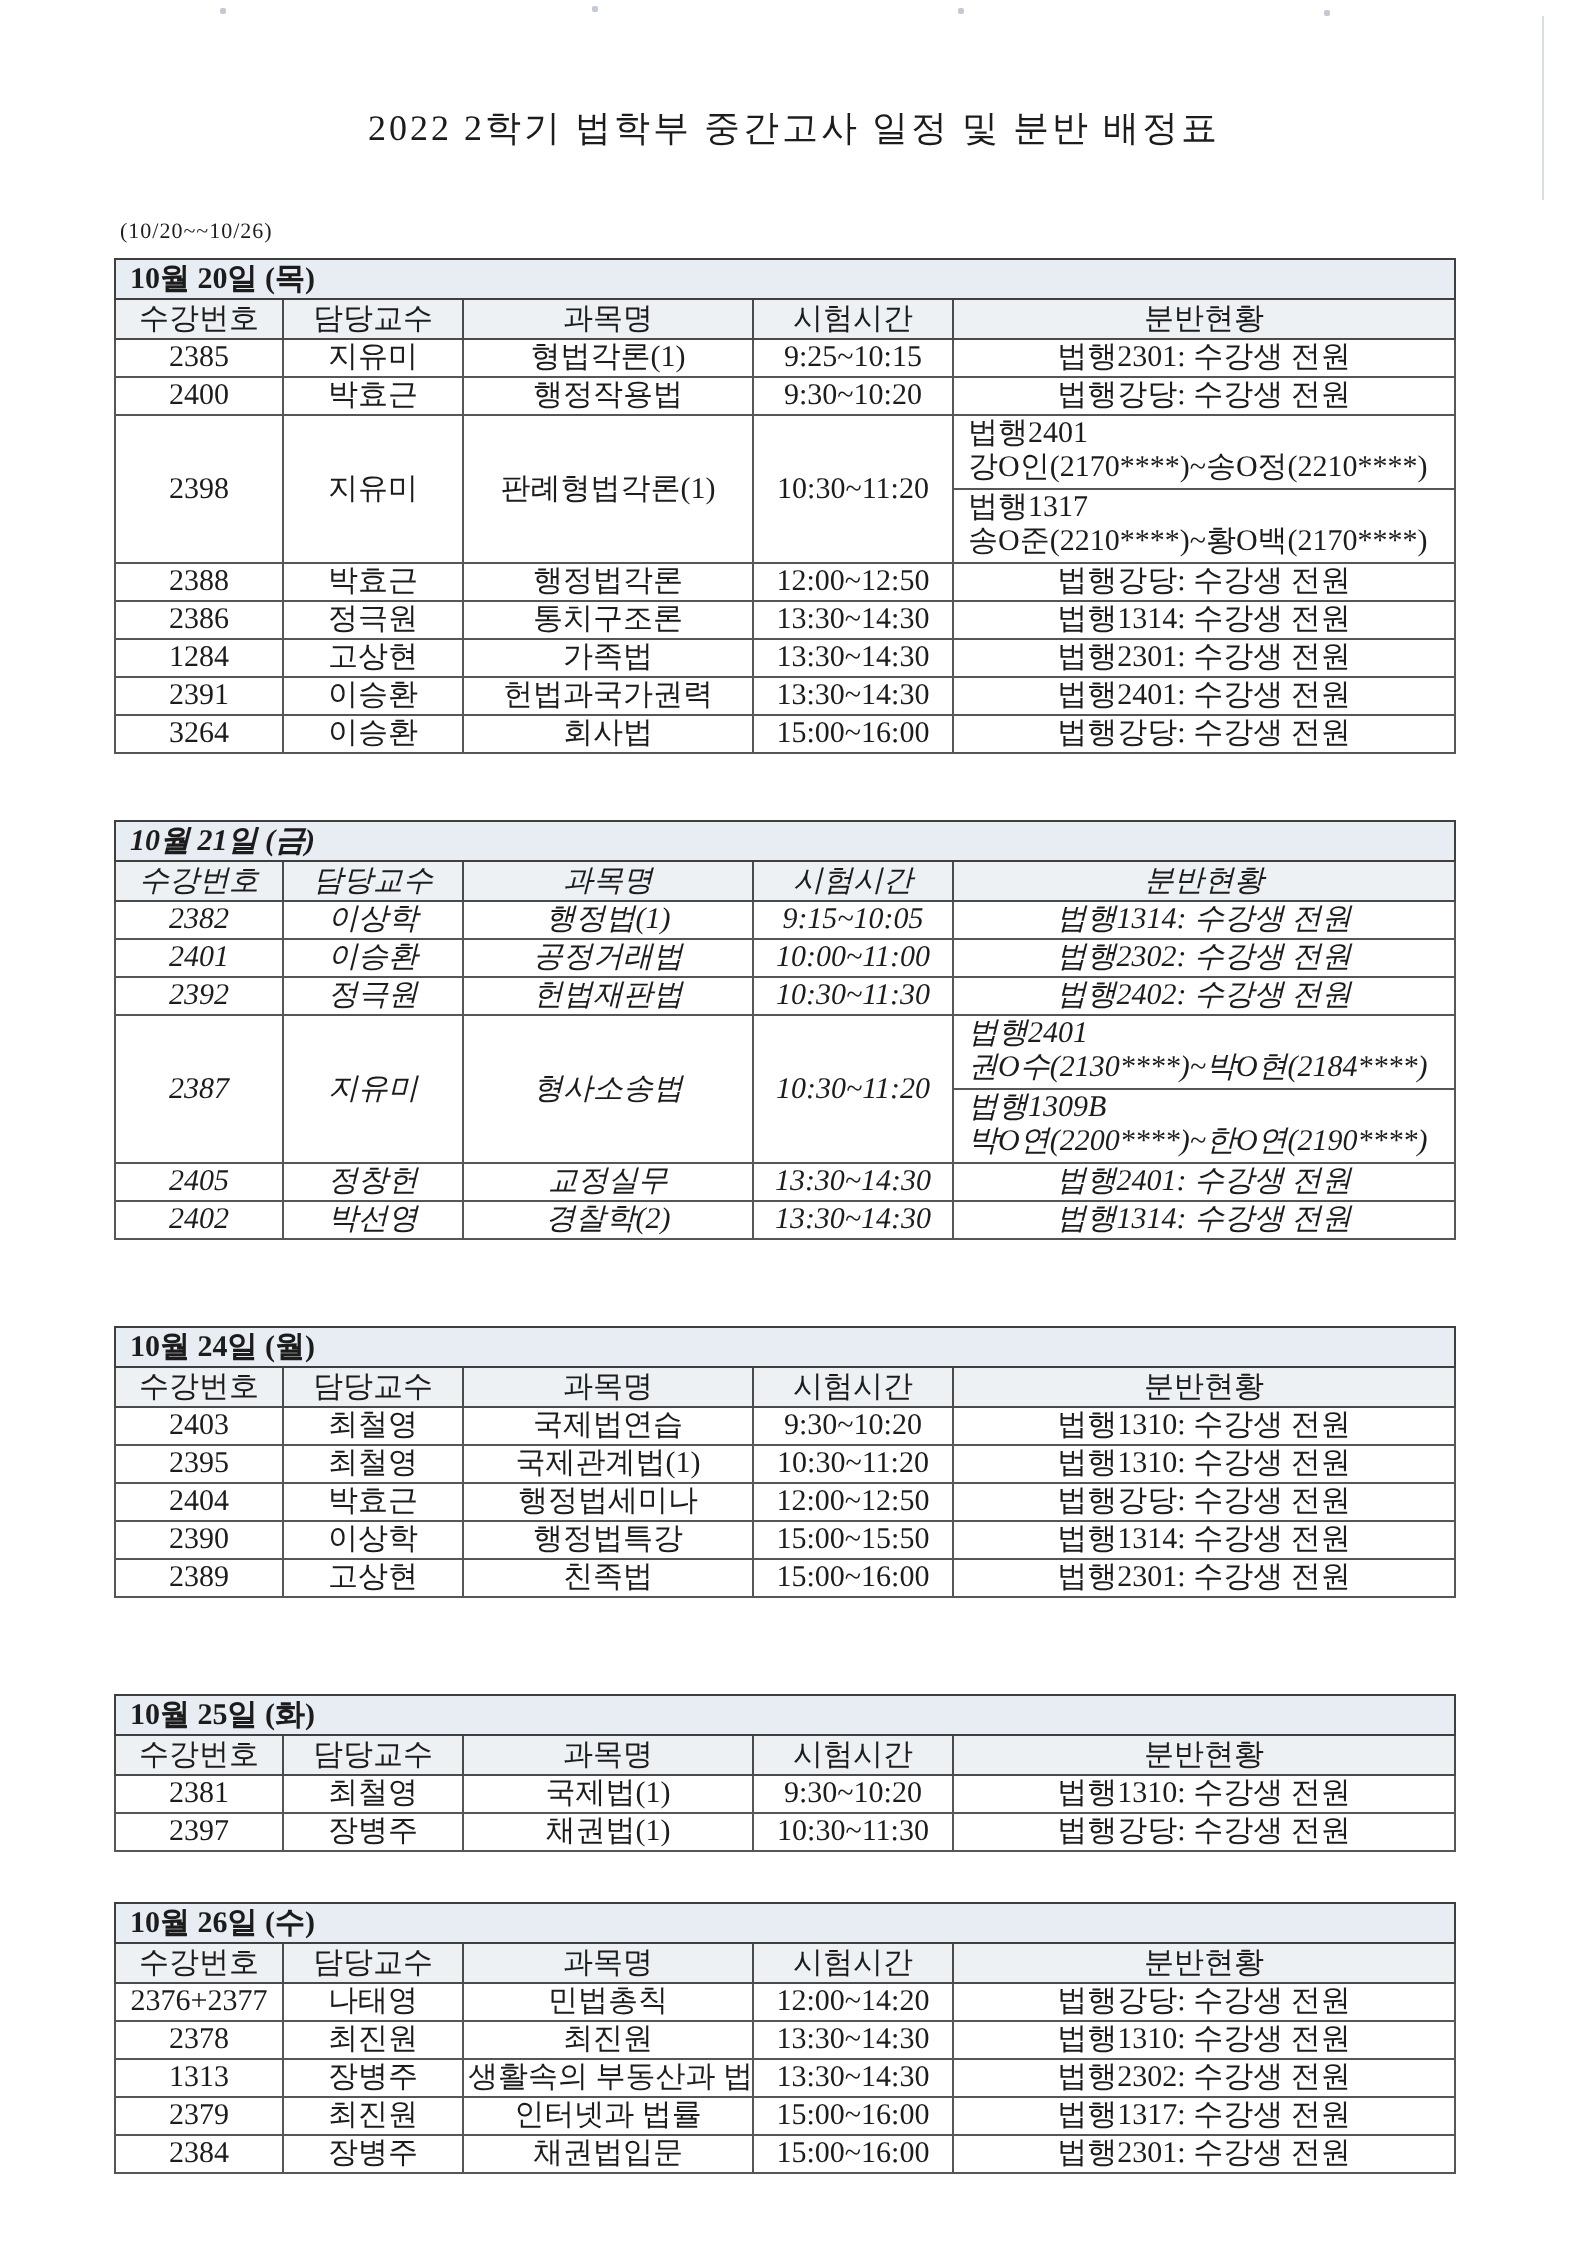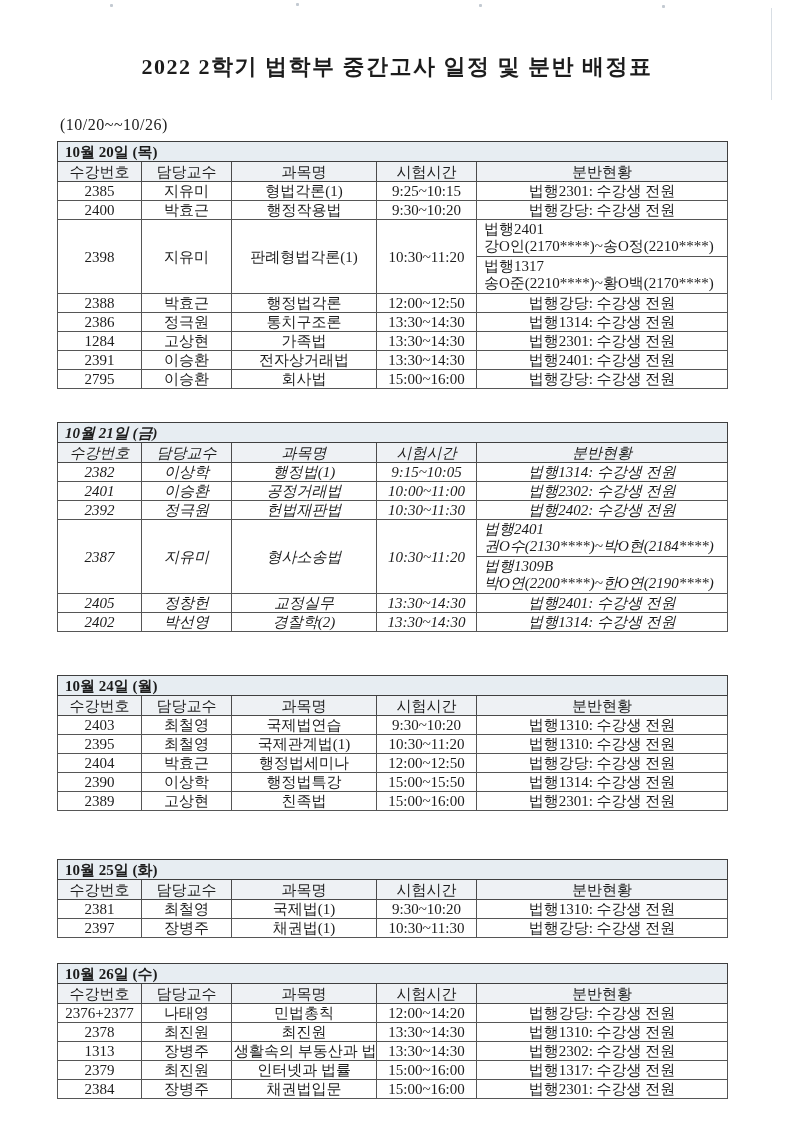--- a/index.html
+++ b/index.html
@@ -7,27 +7,27 @@
     width:794px; height:1122px;
     background:#ffffff;
     position:relative;
     overflow:hidden;
     font-family:"Liberation Serif","DejaVu Serif",serif;
     color:var(--text,#1c1c1c);
   }
   .page-title {
     margin:52px 0 0 0;
     text-align:center;
-    font-size:22px;
-    font-weight:bold;
+    font-size:18px;
+    font-weight:normal;
     letter-spacing:1.5px;
   }
   .date-range {
     margin:34px 0 7px 60px;
-    font-size:16px;
+    font-size:11px;
     letter-spacing:.5px;
   }
   #tables { margin-left:57px; width:672px; }
   table.exam-table {
     border-collapse:collapse;
     table-layout:fixed;
     width:670px;
     font-size:15px;
     border:1.5px solid #383838;
     margin-bottom:33px;
@@ -149,26 +149,26 @@
         <tr>
           <td>1284</td>
           <td>고상현</td>
           <td>가족법</td>
           <td>13:30~14:30</td>
           <td>법행2301: 수강생 전원</td>
         </tr>
         <tr>
           <td>2391</td>
           <td>이승환</td>
-          <td>전자상거래법</td>
+          <td>헌법과국가권력</td>
           <td>13:30~14:30</td>
           <td>법행2401: 수강생 전원</td>
         </tr>
         <tr>
-          <td>2795</td>
+          <td>3264</td>
           <td>이승환</td>
           <td>회사법</td>
           <td>15:00~16:00</td>
           <td>법행강당: 수강생 전원</td>
         </tr>
       </tbody>
     </table>
     <table class="exam-table">
       <colgroup>
         <col style="width: 84px;">

